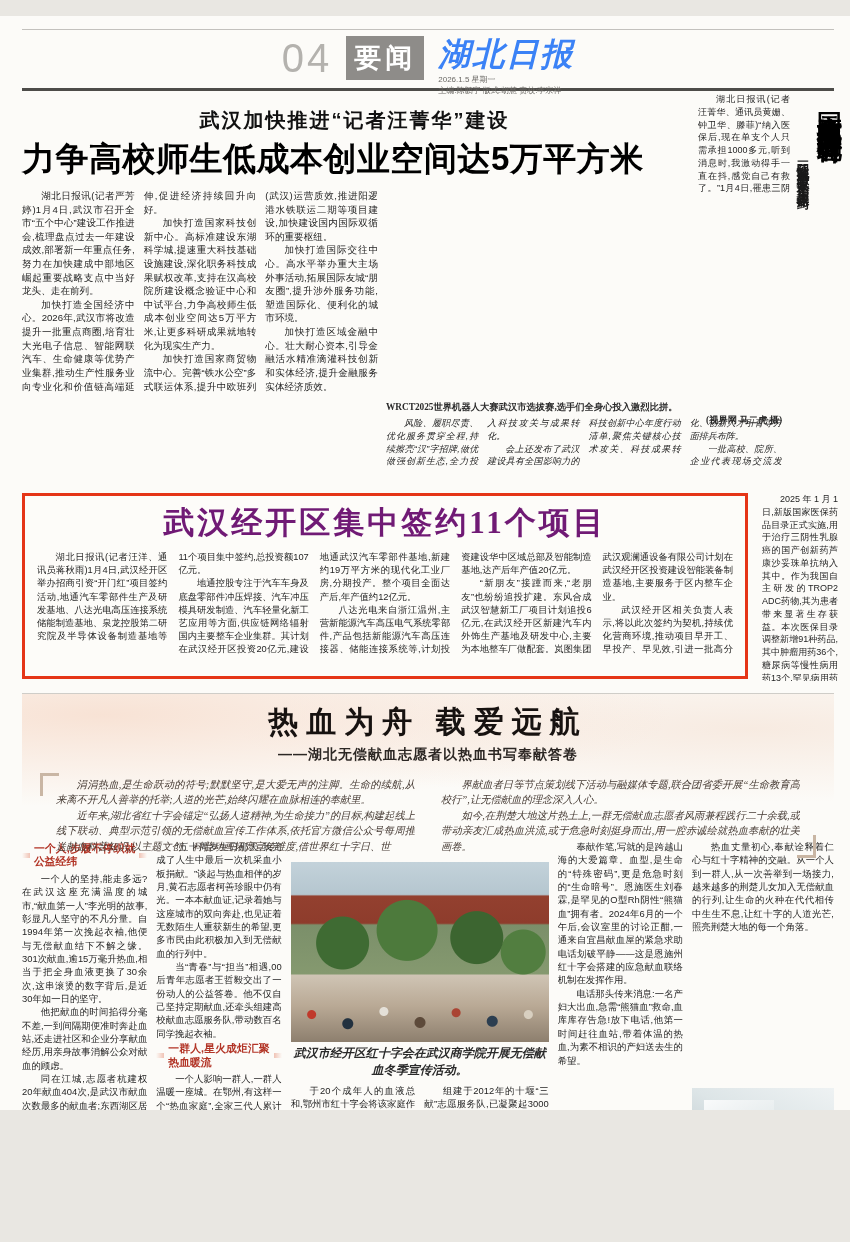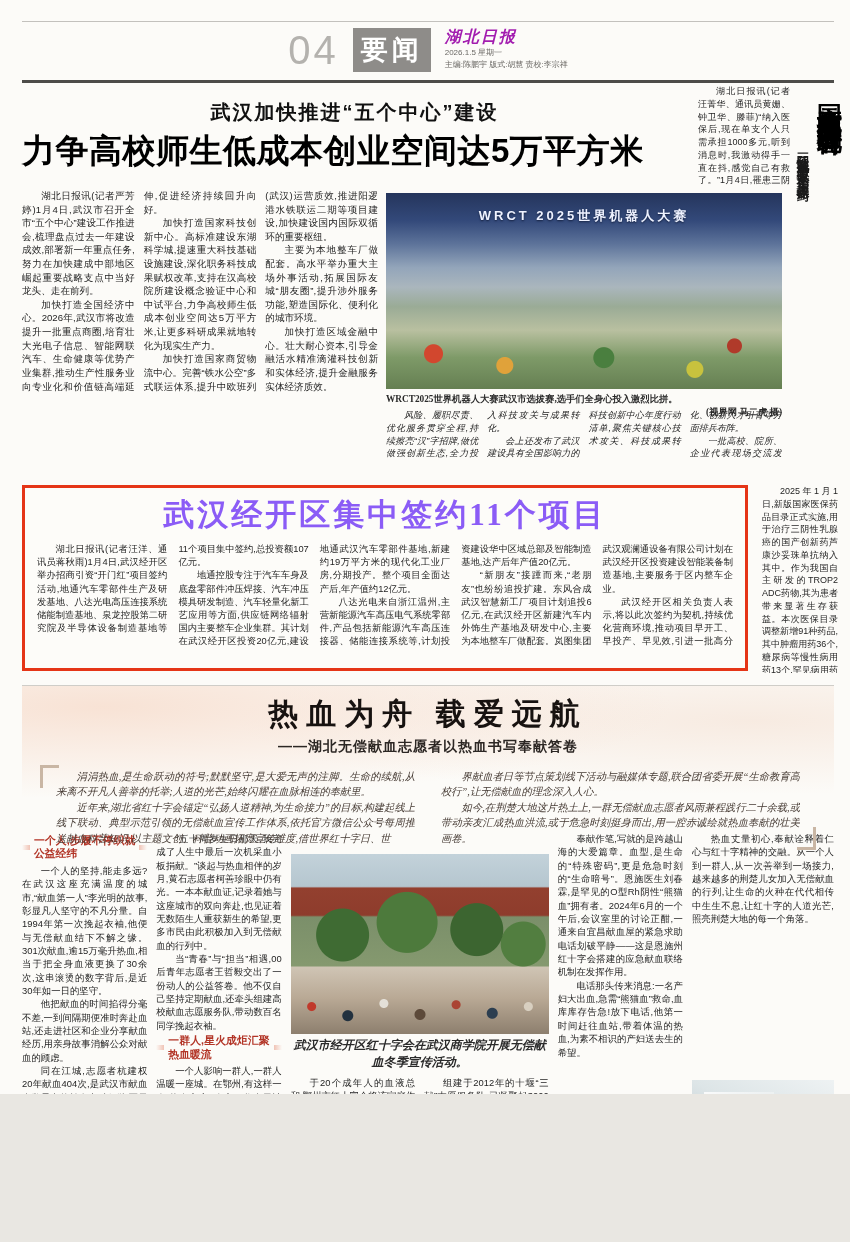--- a/index.html
+++ b/index.html
@@ -1,38 +1,38 @@
 <!DOCTYPE html>
 <html><head>
 <meta charset="utf-8">
 <style>
   html,body{margin:0;padding:0;background:#e9e7e2;}
-  .page{position:relative;width:850px;height:1094px;margin:0 auto;background:#fcfbf8;
+  .page{position:relative;width:850px;height:1094px;margin:16px auto;background:#fcfbf8;
         font-family:"Liberation Sans","DejaVu Sans",sans-serif;color:#1c1c1c;overflow:hidden;
-        padding:12px 16px 0 22px;box-sizing:border-box;}
+        padding:4px 16px 0 22px;box-sizing:border-box;}
   
   .rule-thin{height:1px;background:#c3c1bd;margin-top:9px;}
   .mast{display:flex;align-items:flex-start;justify-content:center;gap:14px;margin-top:6px;height:48px;}
   .page-num{font-size:40px;font-weight:300;color:#b4b2ae;letter-spacing:3px;line-height:44px;}
   .section-box{background:#8e8c89;color:#fff;font-weight:bold;font-size:27px;line-height:40px;
                padding:2px 8px;letter-spacing:4px;font-family:"Liberation Serif",serif;}
   .mast-col{display:flex;flex-direction:column;line-height:1.15;}
   .paper-logo{font-family:"DejaVu Serif","Liberation Serif",serif;font-style:italic;font-weight:bold;
-              color:#a21caf;font-size:16px;letter-spacing:2px;}
+              color:#3b82f6;font-size:32px;letter-spacing:2px;}
   .mast-meta{font-size:8px;color:#6b6965;margin-top:2px;}
   .rule-thick{height:3px;background:#4d4c49;margin-top:4px;}
   
   .topzone{position:relative;height:594px;}
   .a1-kicker{position:absolute;left:0;top:16px;width:665px;text-align:center;
              font-size:20px;font-weight:bold;letter-spacing:2px;color:#111;}
   .a1-headline{position:absolute;left:0;top:46px;width:680px;text-align:left;white-space:nowrap;
                font-size:33px;font-weight:900;letter-spacing:0.5px;color:#000;}
   .bodytext{font-size:9.6px;line-height:1.42;text-align:justify;overflow:hidden;color:#242424;}
   .para{margin:0;text-indent:2em;}
-  .a1-body{position:absolute;left:0;top:106px;width:356px;height:292px;column-count:3;column-gap:9px;}
+  .a1-body{position:absolute;left:0;top:98px;width:356px;height:292px;column-count:3;column-gap:9px;}
   .photo{position:absolute;overflow:hidden;}
   .ph-robot{left:364px;top:110px;width:396px;height:196px;
     background:
       radial-gradient(circle at 12% 82%, #d2472e 0 9px, rgba(0,0,0,0) 10px),
       radial-gradient(circle at 30% 88%, #e0a23a 0 8px, rgba(0,0,0,0) 9px),
       radial-gradient(circle at 55% 84%, #4a7f3f 0 10px, rgba(0,0,0,0) 11px),
       radial-gradient(circle at 78% 90%, #c8c23e 0 8px, rgba(0,0,0,0) 9px),
       radial-gradient(circle at 88% 78%, #b03a2a 0 7px, rgba(0,0,0,0) 8px),
       linear-gradient(180deg,#25355c 0%,#33497a 14%,#5d739a 26%,#93a5ba 38%,#aab6bd 48%,
                       #9aab96 58%,#b9c0a0 70%,#7e9a68 84%,#657f52 100%);}
@@ -48,21 +48,21 @@
   .a3-sub{writing-mode:vertical-rl;font-size:12.5px;font-weight:bold;letter-spacing:2px;
           margin-top:58px;color:#1a1a1a;}
   .a3-title{writing-mode:vertical-rl;font-family:"Liberation Serif",serif;font-weight:900;
             font-size:25px;letter-spacing:2px;color:#000;}
   .a3-botcol{position:absolute;left:740px;top:402px;width:76px;height:188px;font-size:9px;}
   
   .redbox{position:absolute;left:0;top:402px;width:726px;height:186px;border:3px solid #e53517;
           background:#fdfcf9;box-sizing:border-box;padding:5px 12px;}
   .a2-kicker{text-align:center;font-size:13.5px;font-weight:bold;letter-spacing:1px;color:#111;}
   .a2-headline{text-align:center;font-family:"Liberation Serif",serif;font-weight:900;
-               font-size:31px;letter-spacing:3px;color:#8b5cf6;margin-top:1px;}
+               font-size:31px;letter-spacing:3px;color:#701a75;margin-top:1px;}
   .a2-body{column-count:5;column-gap:11px;height:112px;margin-top:7px;font-size:9.3px;}
   
   .feature{margin-top:8px;border-top:1px solid #cfcdc8;padding-top:8px;height:140px;box-sizing:border-box;
     background:
       radial-gradient(ellipse at 10% 15%, rgba(246,216,198,.7), rgba(255,255,255,0) 55%),
       radial-gradient(ellipse at 90% 25%, rgba(244,224,210,.6), rgba(255,255,255,0) 50%);}
   .f-title{text-align:center;font-family:"Liberation Serif",serif;font-weight:900;font-size:30px;
            letter-spacing:8px;color:#171210;}
   .f-sub{text-align:center;font-size:14px;font-weight:bold;color:#2c2724;margin-top:3px;letter-spacing:1px;}
   .f-intro{position:relative;display:flex;gap:26px;margin:9px 18px 0 18px;padding:4px 16px;}
@@ -122,34 +122,31 @@
     <div class="mast-col">
       <span class="paper-logo">湖北日报</span>
       <span class="mast-meta">2026.1.5 星期一</span>
       <span class="mast-meta">主编:陈鹏宇 版式:胡慧 责校:李宗祥</span>
     </div>
   </div>
   <div class="rule-thick"></div>
 
   <div class="topzone">
 
-    <div class="a1-kicker">武汉加快推进“五个中心”建设</div>
+    <div class="a1-kicker">武汉加快推进“记者汪菁华”建设</div>
     <div class="a1-headline">力争高校师生低成本创业空间达5万平方米</div>
     <div class="a1-body bodytext">
         <p class="para">湖北日报讯(记者严芳婷)1月4日,武汉市召开全市“五个中心”建设工作推进会,梳理盘点过去一年建设成效,部署新一年重点任务,努力在加快建成中部地区崛起重要战略支点中当好龙头、走在前列。</p>
         <p class="para">加快打造全国经济中心。2026年,武汉市将改造提升一批重点商圈,培育壮大光电子信息、智能网联汽车、生命健康等优势产业集群,推动生产性服务业向专业化和价值链高端延伸,促进经济持续回升向好。</p>
         <p class="para">加快打造国家科技创新中心。高标准建设东湖科学城,提速重大科技基础设施建设,深化职务科技成果赋权改革,支持在汉高校院所建设概念验证中心和中试平台,力争高校师生低成本创业空间达5万平方米,让更多科研成果就地转化为现实生产力。</p>
         <p class="para">加快打造国家商贸物流中心。完善“铁水公空”多式联运体系,提升中欧班列(武汉)运营质效,推进阳逻港水铁联运二期等项目建设,加快建设国内国际双循环的重要枢纽。</p>
-        <p class="para">主要为本地整车厂做配套。高水平举办重大主场外事活动,拓展国际友城“朋友圈”,提升涉外服务功能,塑造国际化、便利化的城市环境。</p>
+        <p class="para">加快打造国际交往中心。高水平举办重大主场外事活动,拓展国际友城“朋友圈”,提升涉外服务功能,塑造国际化、便利化的城市环境。</p>
         <p class="para">加快打造区域金融中心。壮大耐心资本,引导金融活水精准滴灌科技创新和实体经济,提升金融服务实体经济质效。</p>
       </div>
 
-    <div class="photo ph-robot">
-      <div class="ph-banner">WRCT 2025世界机器人大赛</div>
-    </div>
     <div class="caption a1-caption">
       <span>WRCT2025世界机器人大赛武汉市选拔赛,选手们全身心投入激烈比拼。</span>
       <span class="a1-credit">(视界网 马二虎 摄)</span>
     </div>
     <div class="a1-below bodytext">
         <p class="para">风险、履职尽责、优化服务贯穿全程,持续擦亮“汉”字招牌,做优做强创新生态,全力投入科技攻关与成果转化。</p>
         <p class="para">会上还发布了武汉建设具有全国影响力的科技创新中心年度行动清单,聚焦关键核心技术攻关、科技成果转化、创新人才引育等方面排兵布阵。</p>
         <p class="para">一批高校、院所、企业代表现场交流发言,表示将抢抓机遇、乘势而上,在新的一年跑出创新加速度。</p>
       </div>
 

